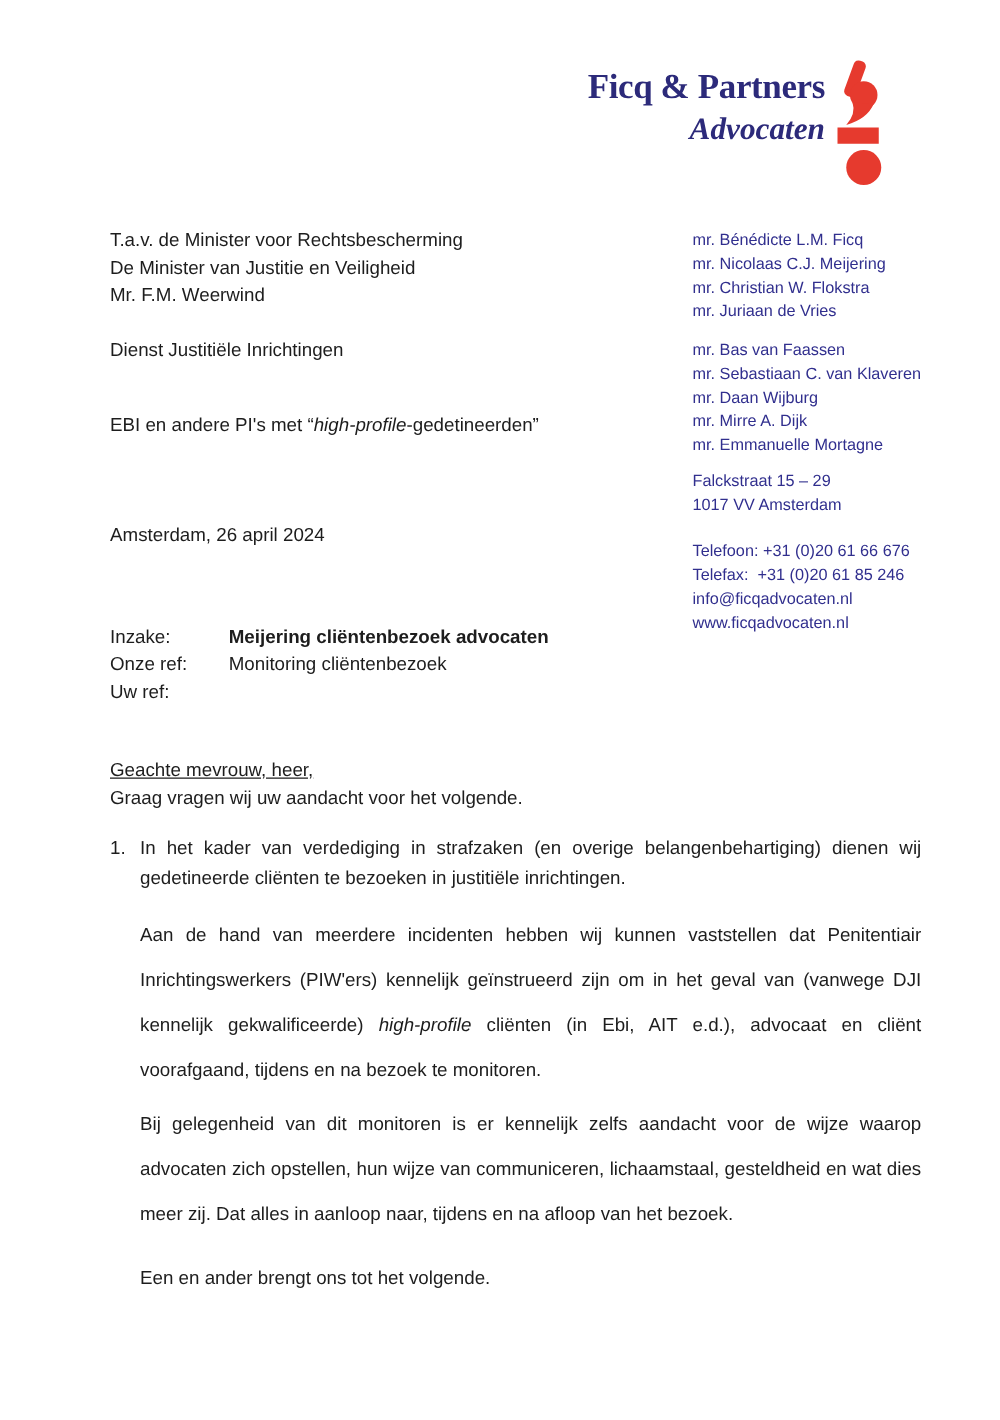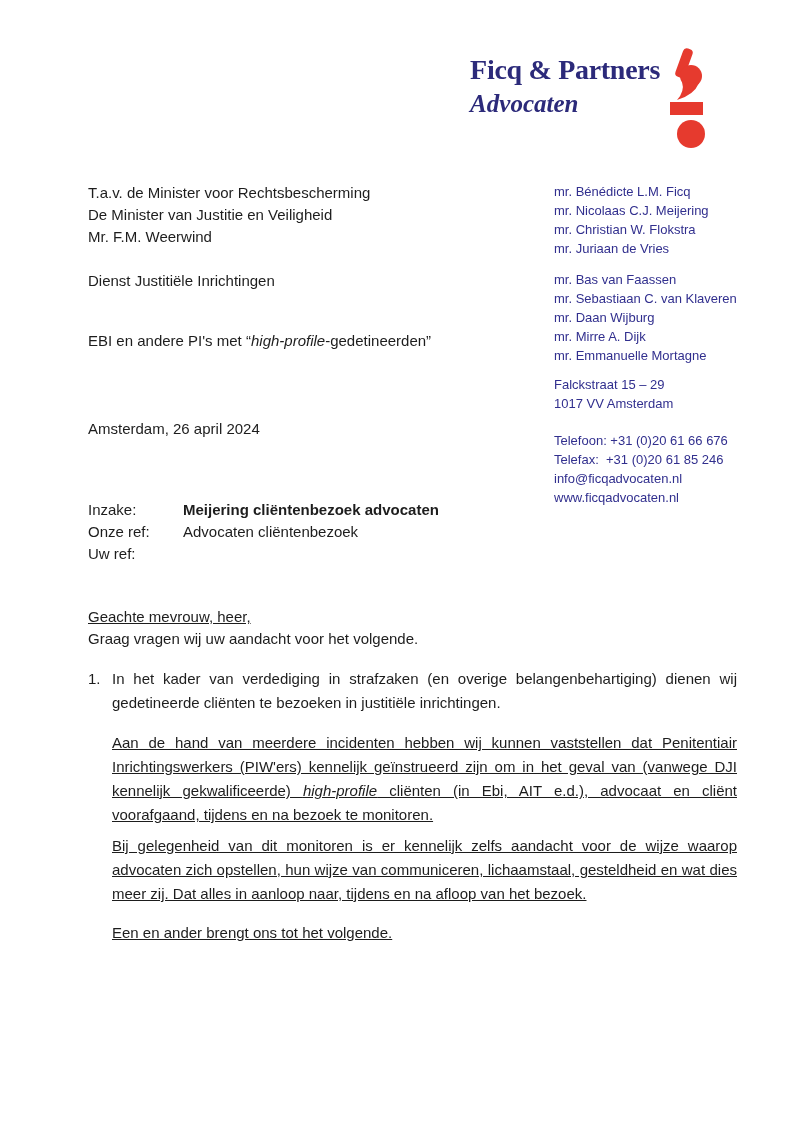--- a/index.html
+++ b/index.html
@@ -10,20 +10,21 @@
     background:#ffffff;
     margin:0 auto;
     font-family:"Liberation Sans", sans-serif;
     color:#1d1d1d;
     overflow:hidden;
   }
 
   
   .logo-text {
     position:absolute; top:54px; right:140px;
+    text-align:right;
     font-family:"Liberation Serif", serif;
     color:#2c2a7a;
     line-height:1.15;
   }
   .logo-firm   { font-size:28px; font-weight:bold; letter-spacing:-0.3px; }
   .logo-suffix { font-size:25px; font-weight:bold; font-style:italic; margin-top:4px; }
   .logo-mark { position:absolute; top:42px; left:666px; width:50px; height:108px; }
   .logo-mark svg { display:block; }
 
   
@@ -50,21 +51,21 @@
   .refs-block      { margin-bottom:41px; }
   .ref-label { display:inline-block; width:95px; }
   .ref-value-bold { font-weight:bold; }
   .salutation { margin-bottom:0;text-decoration:underline; }
   .intro-line { margin-bottom:17px; }
 
   .numbered-item { display:flex; line-height:24px; margin-bottom:16px; }
   .item-number { width:24px; flex:0 0 24px; }
   .item-text   { flex:1; text-align:justify; }
 
-  .body-par { margin-left:24px; line-height:24px; text-align:justify;text-decoration:underline; }
+  .body-par { margin-left:24px; line-height:36px; text-align:justify; }
   .par-2 { margin-bottom:7px; }
   .par-3 { margin-bottom:15px; }
   .par-4 { margin-bottom:18px; }
 </style>
 </head>
 <body>
 
 <div class="page">
 
   <div class="logo-text">
@@ -119,21 +120,21 @@
 
     <div class="subject-line"><span>EBI en andere PI's met “</span><em>high-profile</em><span>-gedetineerden”</span></div>
 
     <div class="date-line">Amsterdam, 26 april 2024</div>
 
     <div class="refs-block">
       <div>
         <span class="ref-label">Inzake:</span><span class="ref-value-bold">Meijering cliëntenbezoek advocaten</span>
       </div>
       <div>
-        <span class="ref-label">Onze ref:</span><span>Advocaten cliëntenbezoek</span>
+        <span class="ref-label">Onze ref:</span><span>Monitoring cliëntenbezoek</span>
       </div>
       <div>
         <span class="ref-label">Uw ref:</span><span></span>
       </div>
     </div>
 
     <div class="salutation">Geachte mevrouw, heer,</div>
 
     <div class="intro-line">Graag vragen wij uw aandacht voor het volgende.</div>
 

